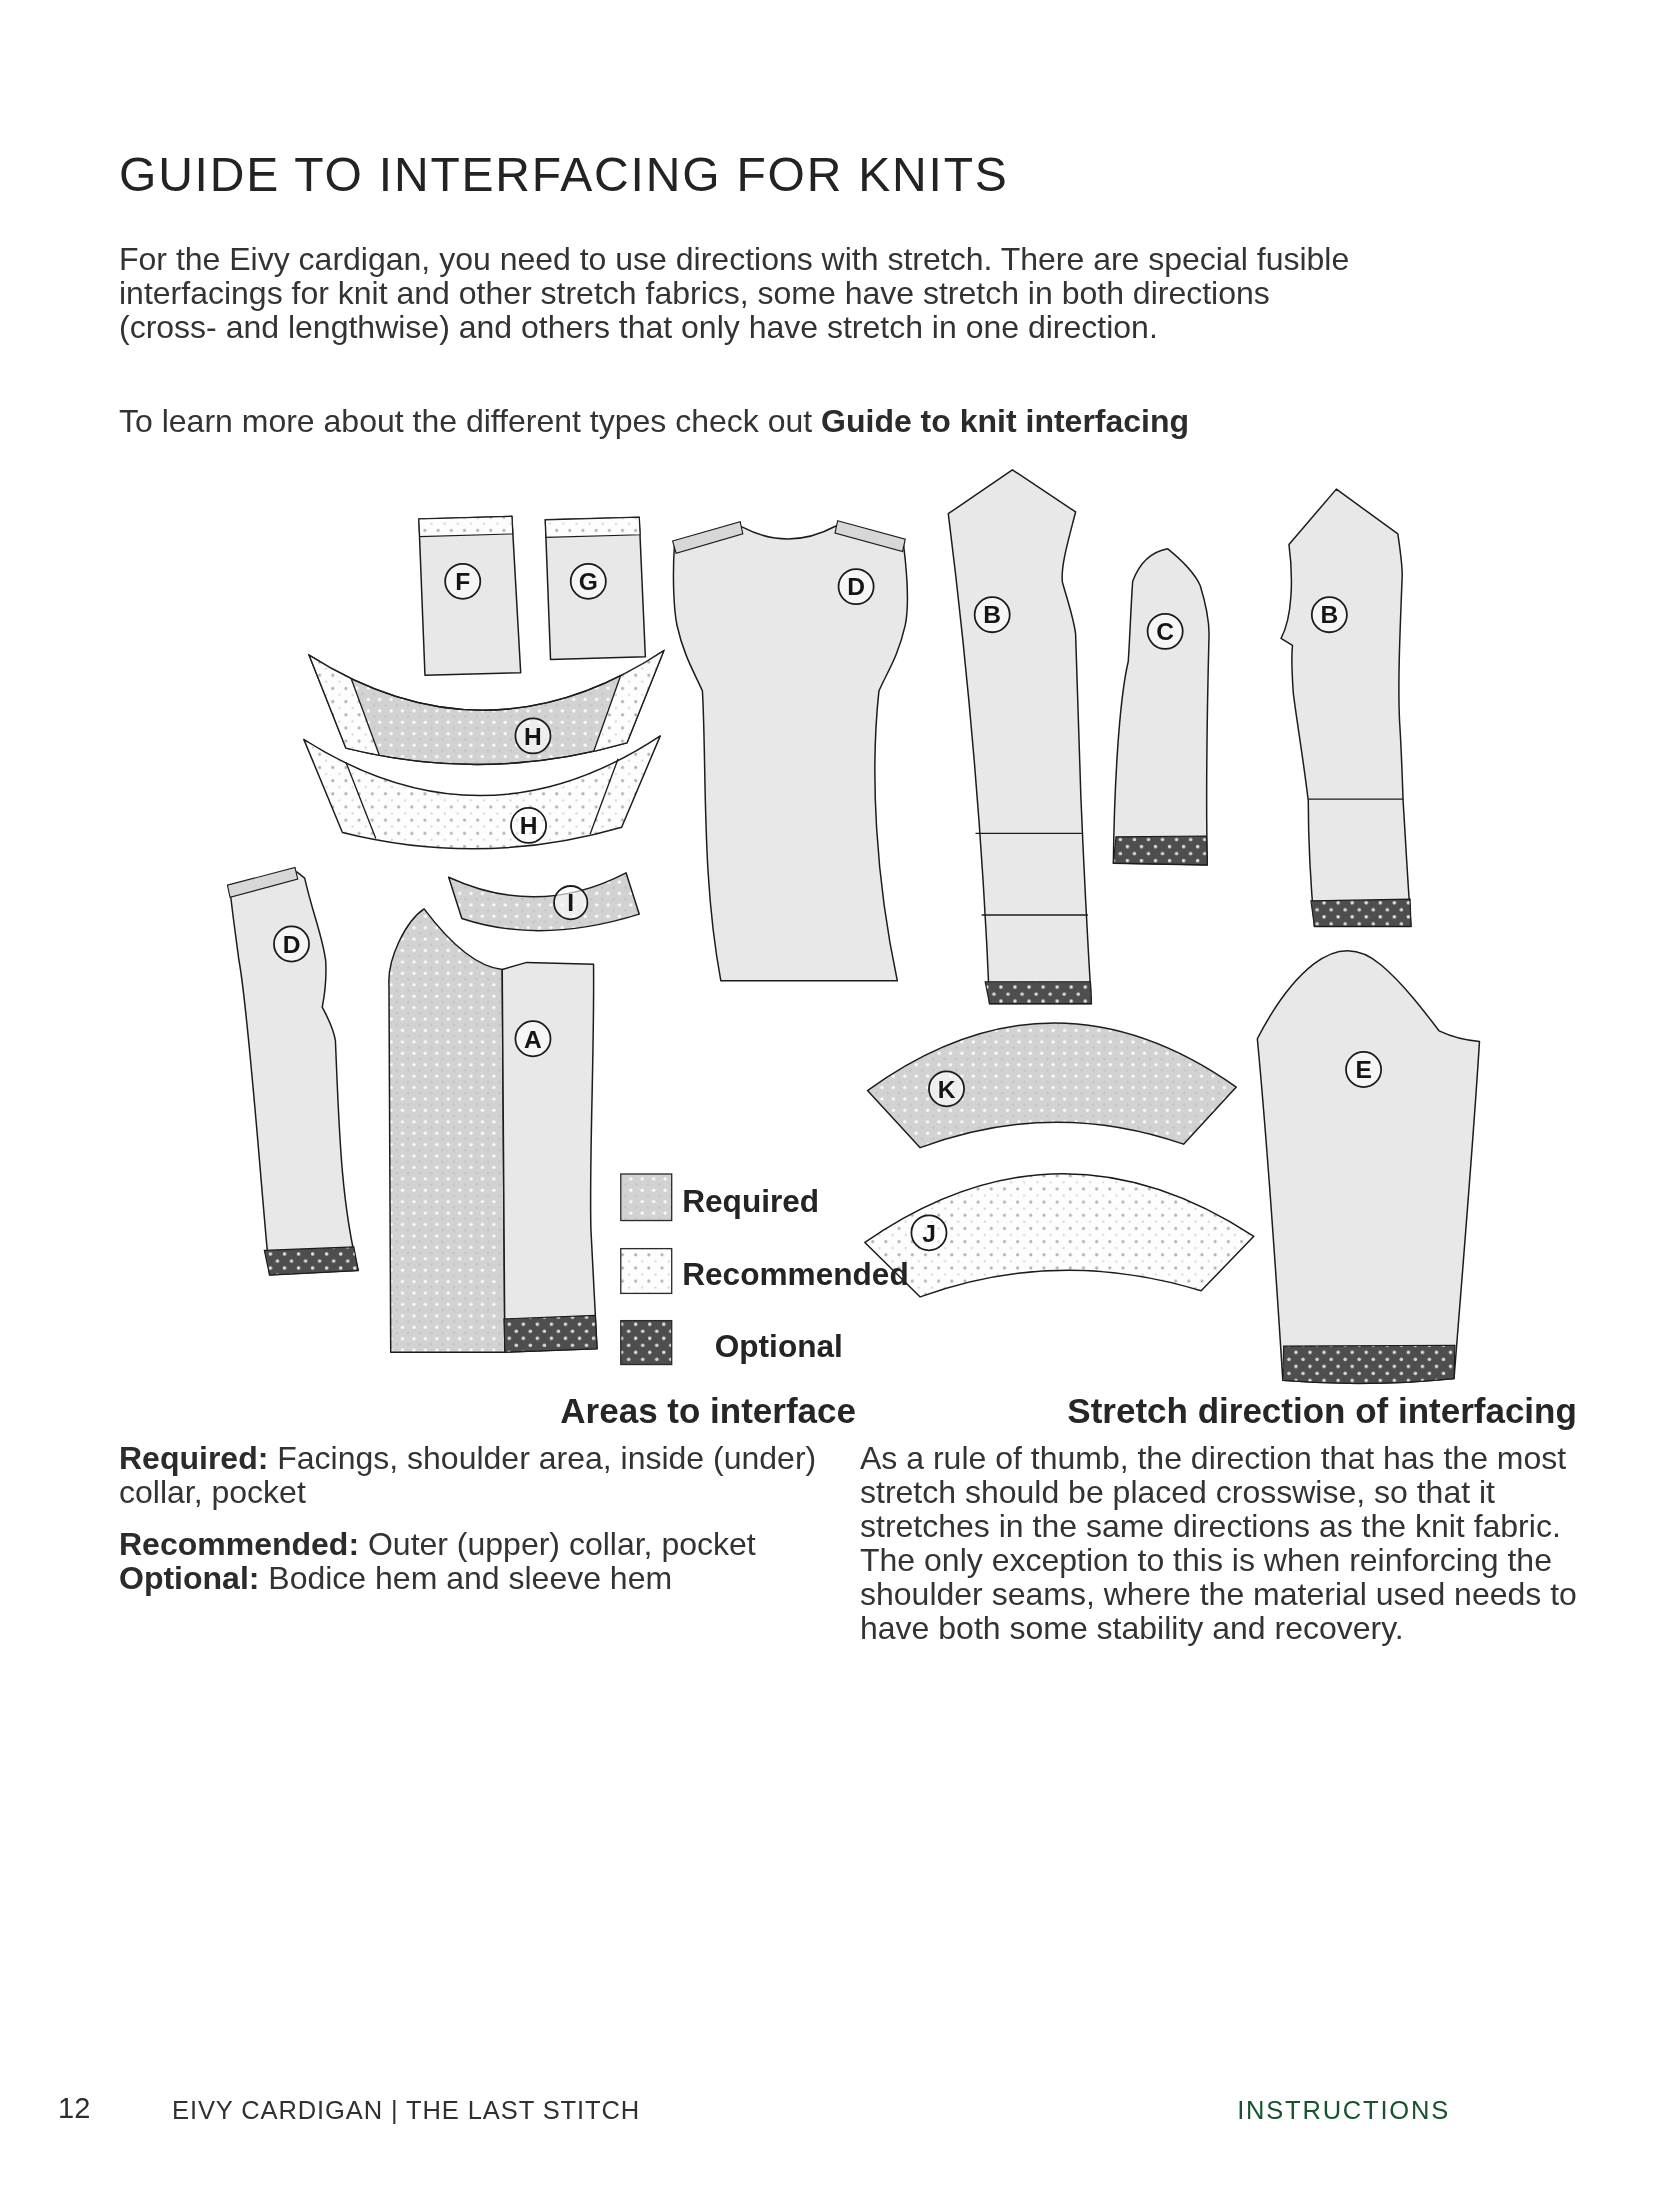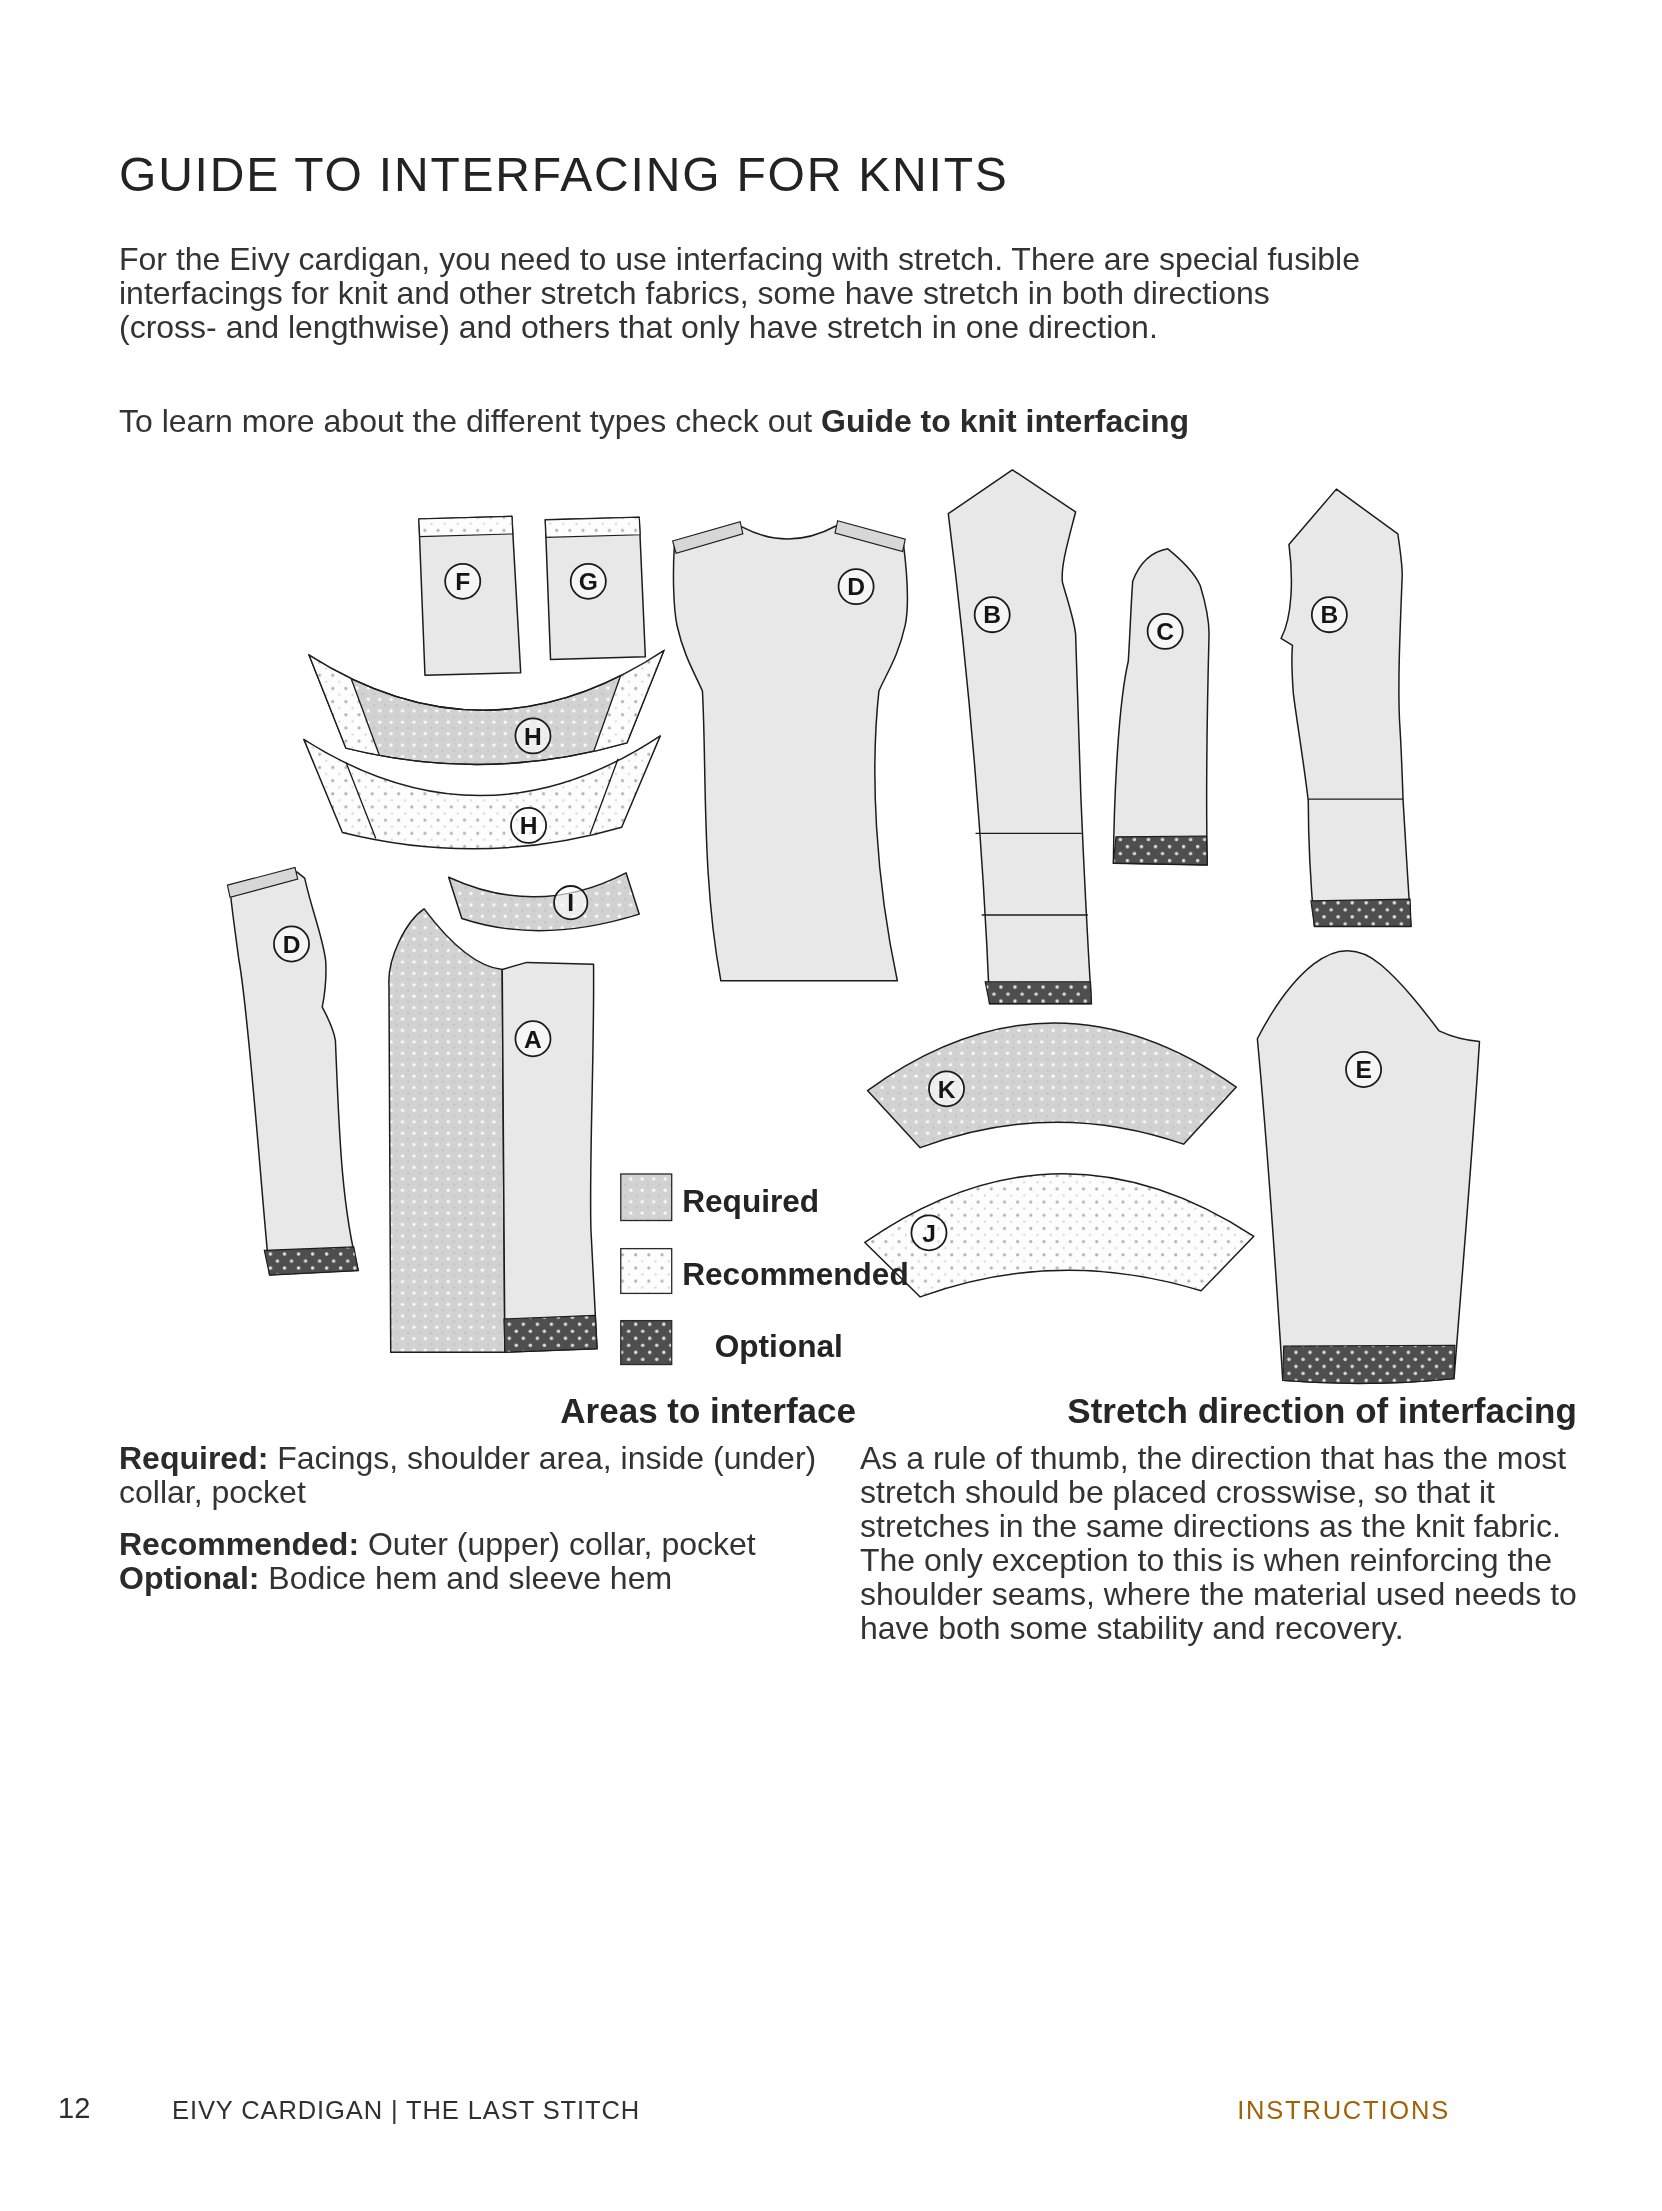--- a/index.html
+++ b/index.html
@@ -20,37 +20,37 @@
   .learnmore{left:119px;top:360px;margin-top:44px;}
   .linkline a{color:#2b2b2b;text-decoration:none;}
   .linktext{font-weight:700;text-decoration:underline;text-underline-offset:4.4px;color:#2b2b2b;}
   .colheading{font-size:35px;font-weight:800;color:#262626;line-height:39px;margin-bottom:10.5px;white-space:nowrap;text-align:right;}
   .areas{left:119px;top:1391px;width:737px;}
   .stretch{left:860px;top:1391px;}
   .areas .item{margin:0;}
   .areas .gap{height:18.4px;}
   .footer-num{left:58px;top:2092px;font-size:29px;font-weight:400;color:#2e2e2e;}
   .footer-left{left:172px;top:2096px;font-size:25.5px;letter-spacing:0.9px;color:#303030;white-space:nowrap;}
-  .footer-right{left:1036px;top:2096px;width:414px;text-align:right;font-size:25.5px;letter-spacing:1.8px;color:#a16207;white-space:nowrap;}
+  .footer-right{left:1036px;top:2096px;width:414px;text-align:right;font-size:25.5px;letter-spacing:1.8px;color:#14532d;white-space:nowrap;}
   svg .piece{fill:#e8e8e8;stroke:#1c1c1c;stroke-width:1.7;stroke-linejoin:round;}
   svg .noline{stroke:none;}
   svg .seam{stroke:#1c1c1c;stroke-width:1.5;fill:none;}
   svg .strip{fill:#d7d7d7;stroke:#1c1c1c;stroke-width:1.3;}
   svg .lblcirc{fill:rgba(255,255,255,0.62);stroke:#1b1b1b;stroke-width:2;}
   svg .lbltxt{font-family:"Liberation Sans","DejaVu Sans",sans-serif;font-size:28px;font-weight:700;fill:#151515;text-anchor:middle;}
   svg .legendtxt{font-family:"Liberation Sans","DejaVu Sans",sans-serif;font-size:36px;font-weight:600;fill:#242424;}
   svg .swatch{stroke:#2b2b2b;stroke-width:1.5;}
 </style>
 </head>
 <body>
 
 <div class="abs title">GUIDE TO INTERFACING FOR KNITS</div>
 
 <div class="abs intro bodytext">
-  <div class="line">For the Eivy cardigan, you need to use interfacing with stretch. There are special fusible</div>
+  <div class="line">For the Eivy cardigan, you need to use directions with stretch. There are special fusible</div>
   <div class="line">interfacings for knit and other stretch fabrics, some have stretch in both directions</div>
   <div class="line">(cross- and lengthwise) and others that only have stretch in one direction.</div>
 </div>
 
 <div class="abs learnmore bodytext">
   <div class="line"><span>To learn more about the different types check out </span><span class="b">Guide to knit interfacing</span></div>
 </div>
 
 <svg class="abs" style="left:0;top:439px;" width="1663" height="966" viewBox="0 500 1894 1100">
   <defs>

